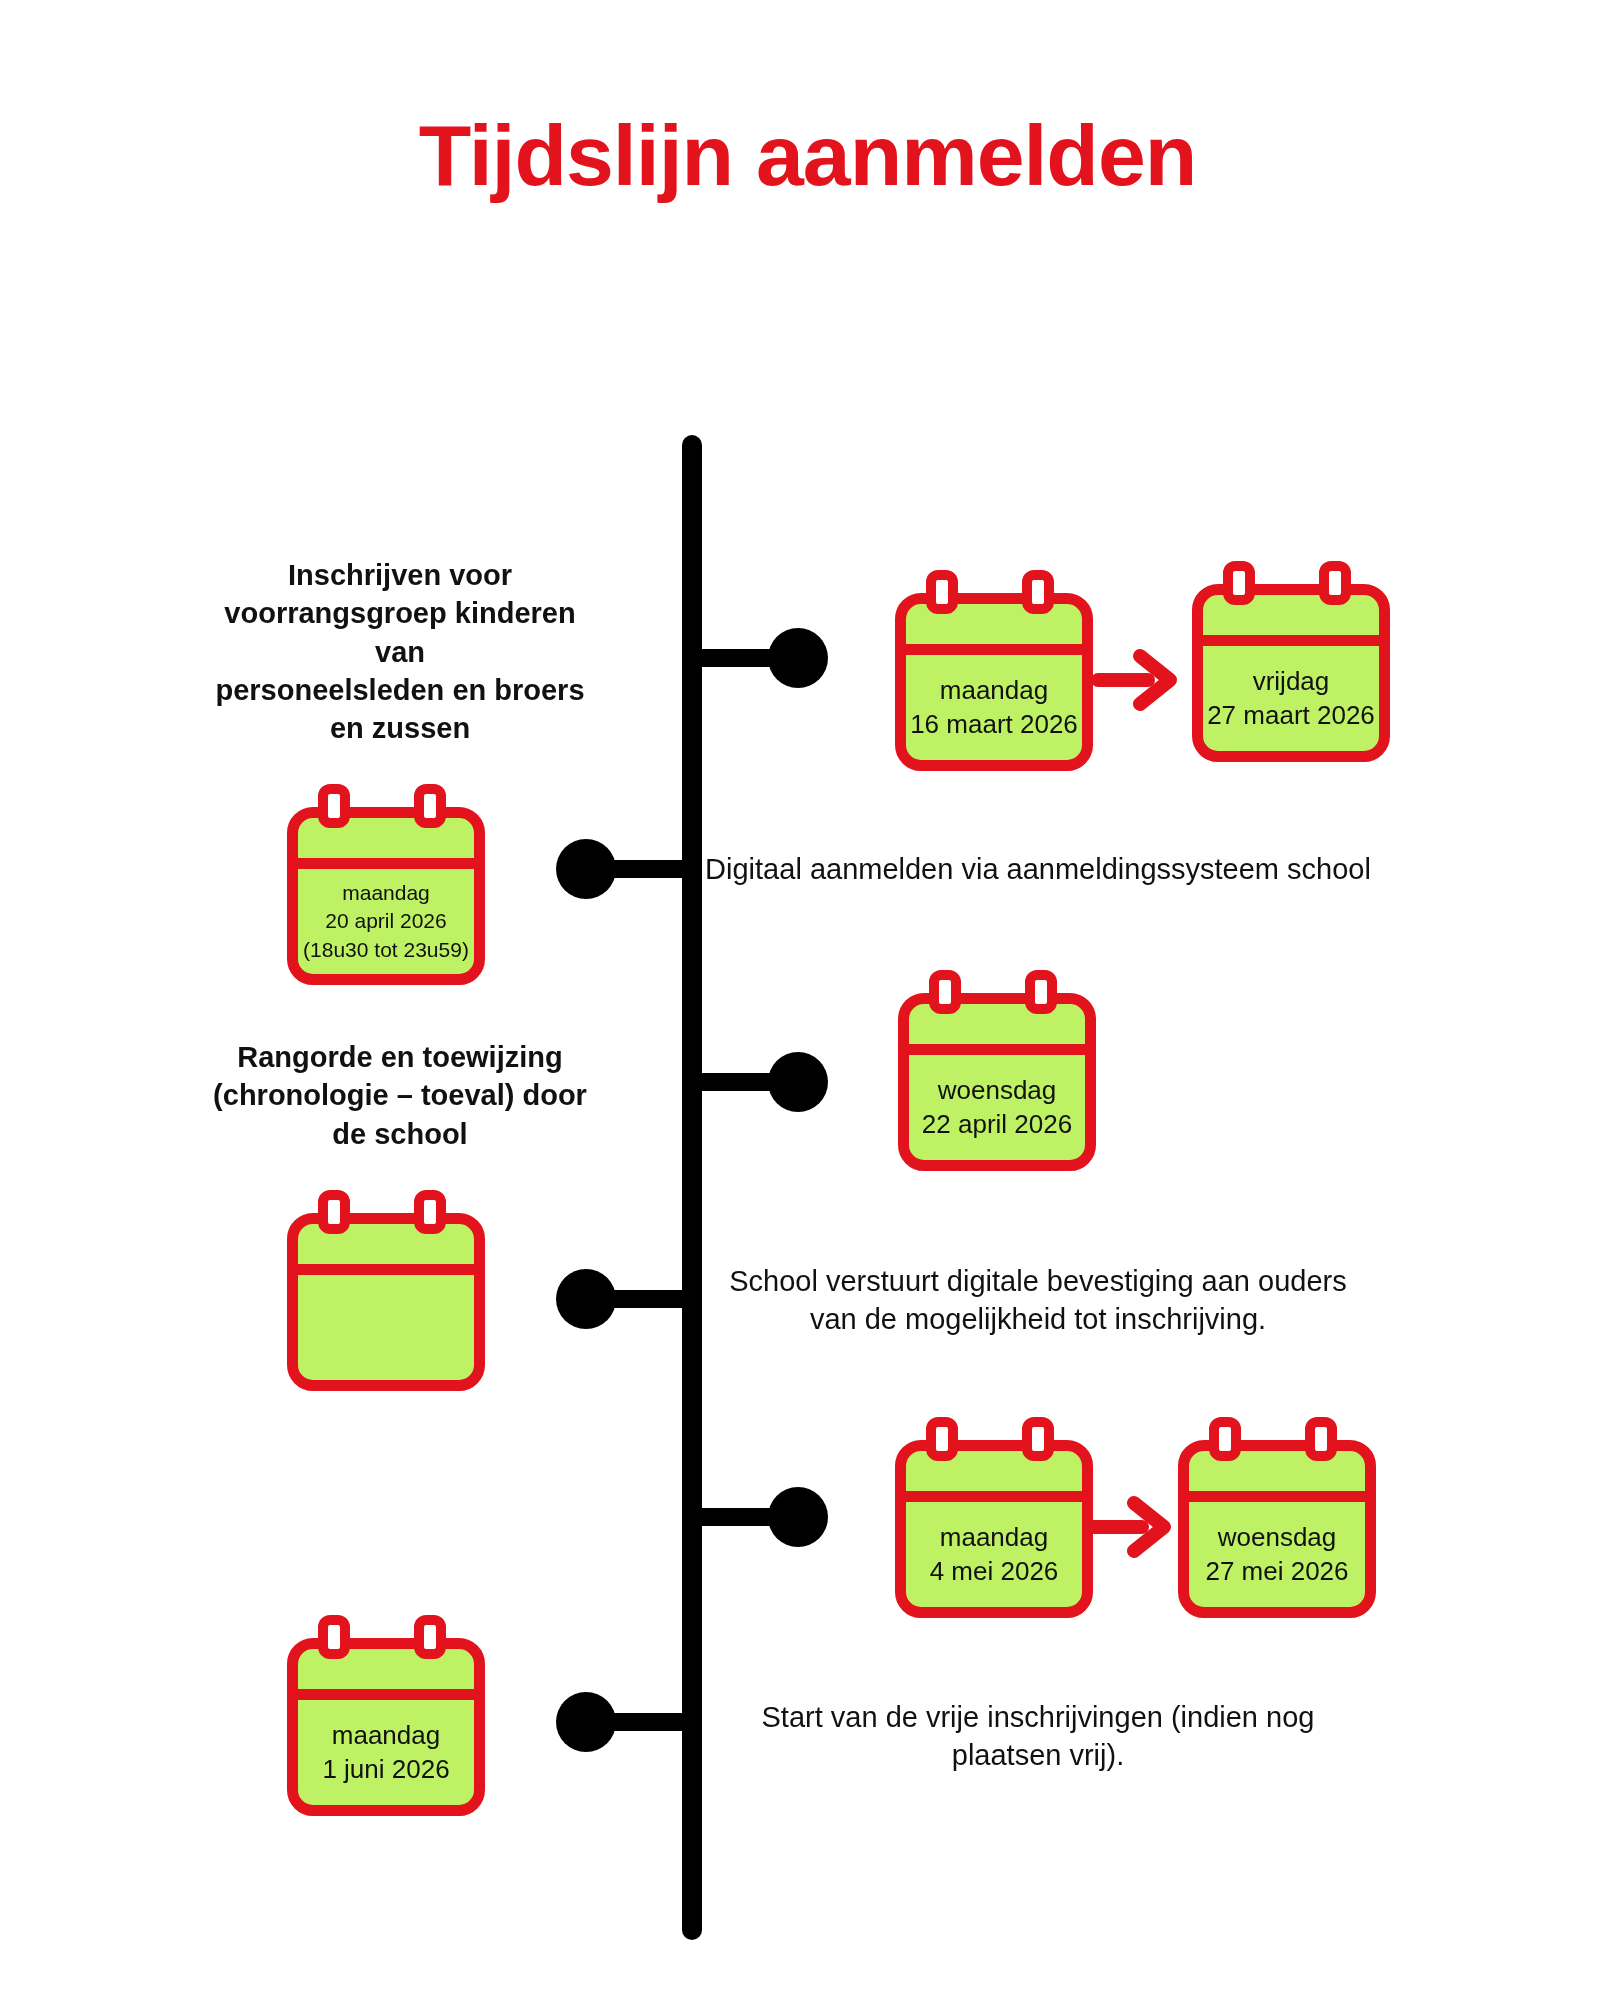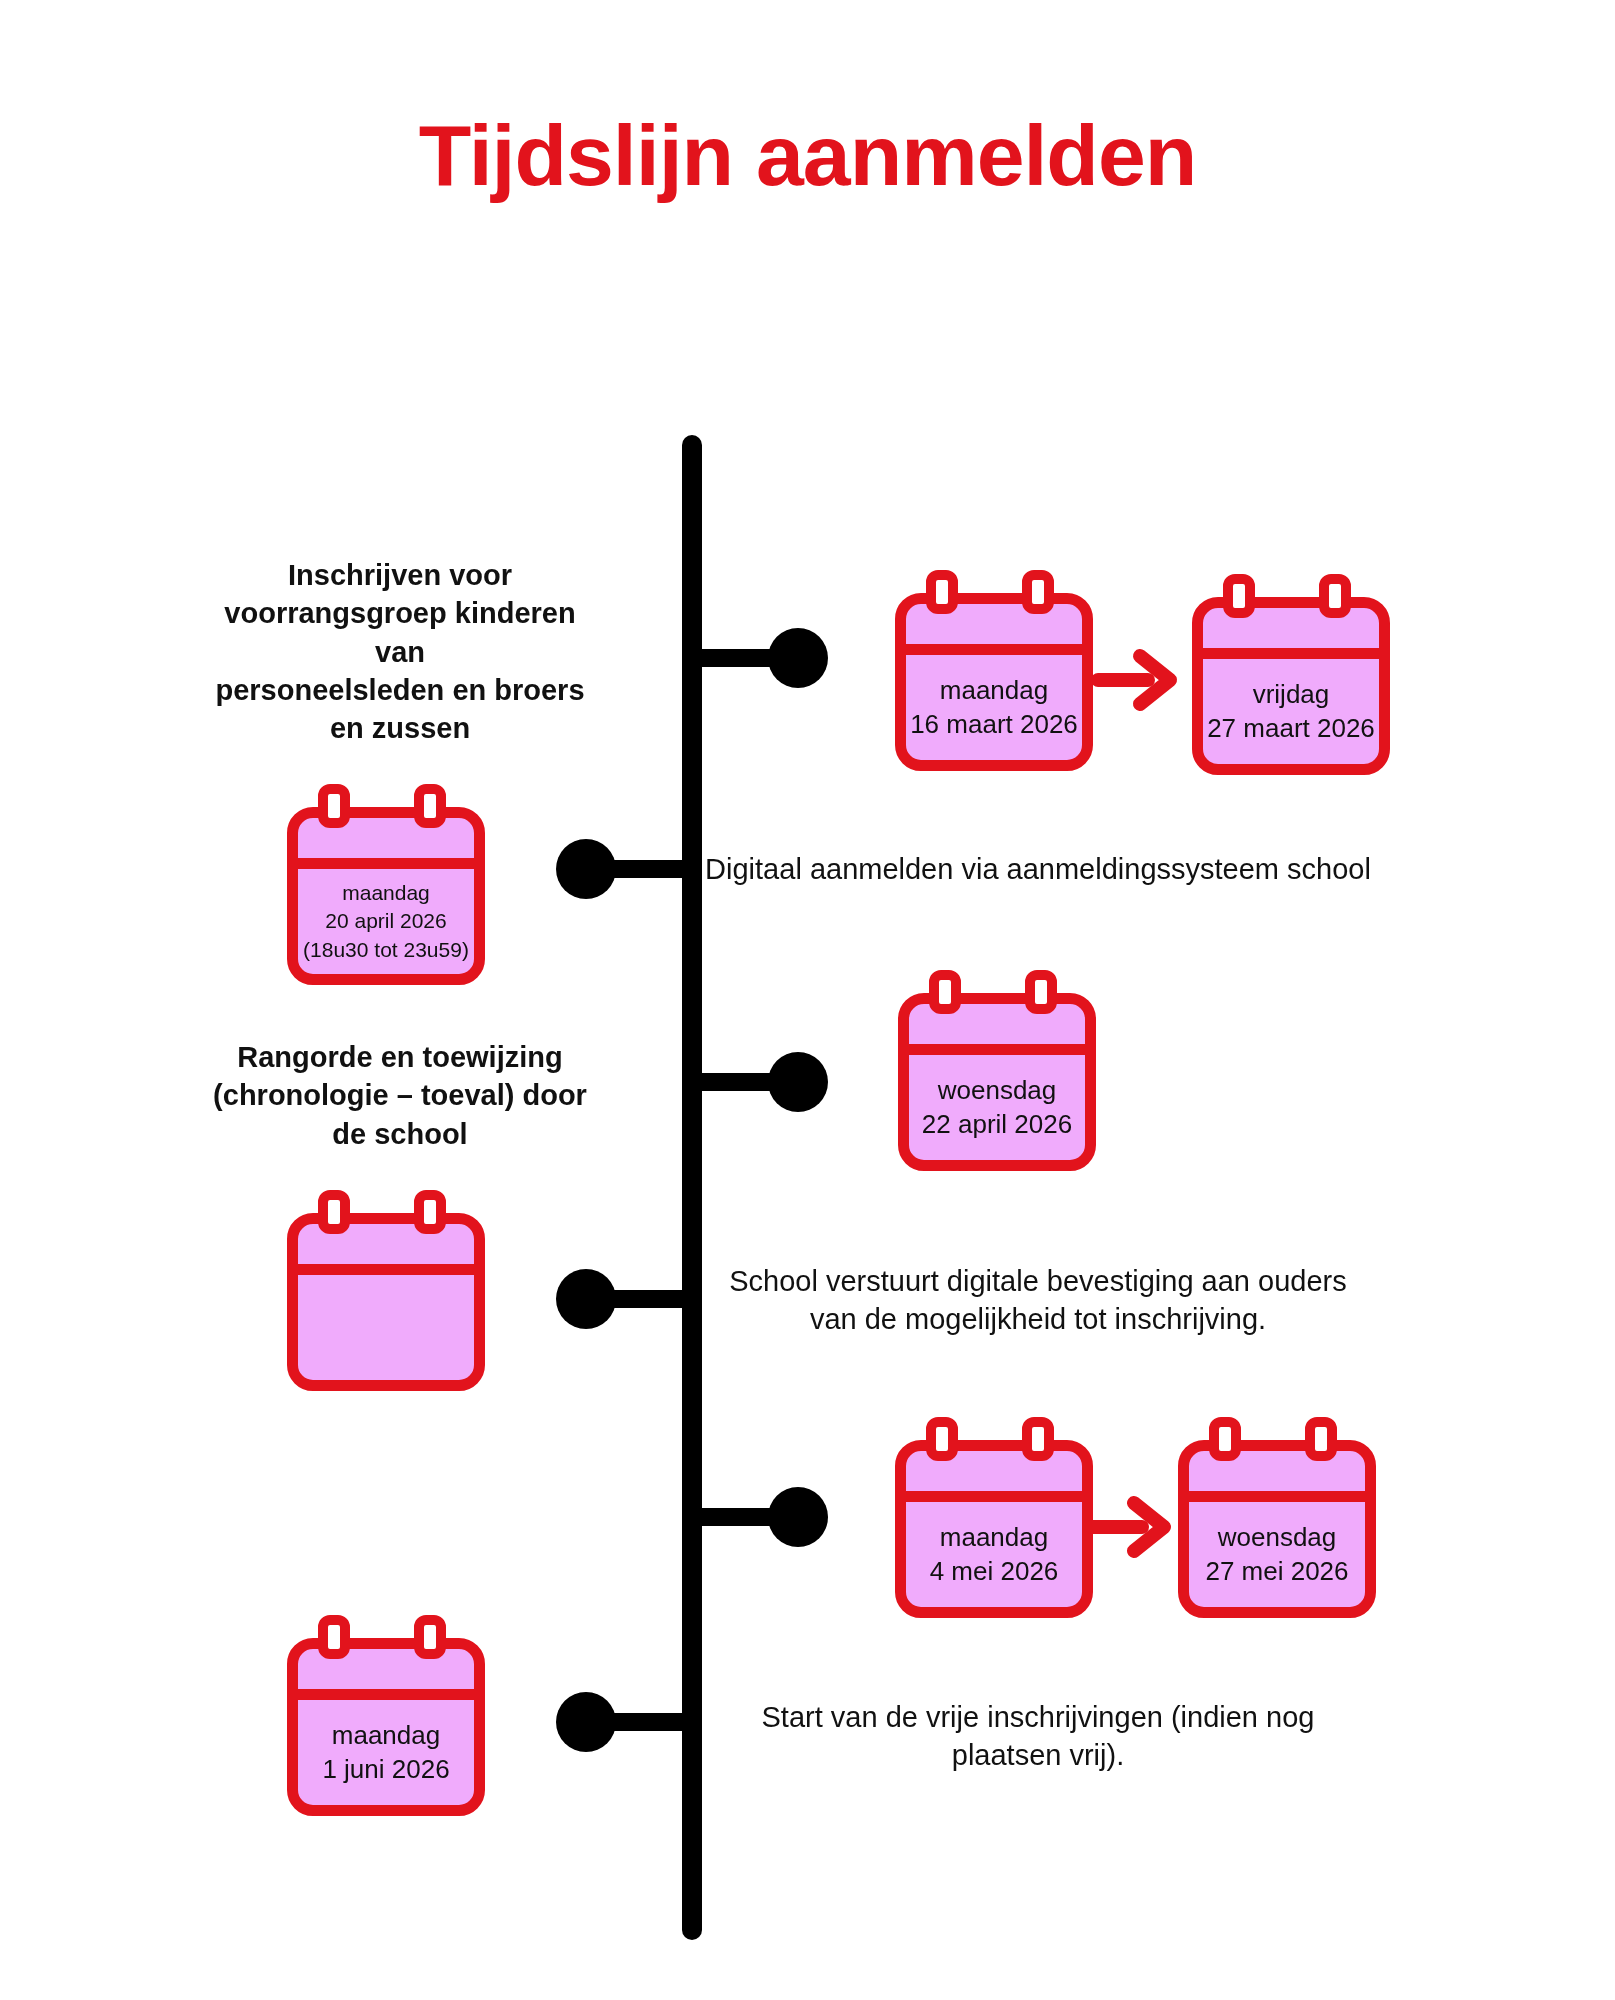--- a/index.html
+++ b/index.html
@@ -47,21 +47,21 @@
   .node.left .bar{left:-106px;width:106px;}
   .node.left .dot{left:-136px;}
 
   
   .cal{
     position:absolute;
     width:198px;height:178px;
     box-sizing:border-box;
     border:11px solid var(--red);
     border-radius:26px;
-    background:#f0abfc;
+    background:#bef264;
   }
   .cal .ring{
     position:absolute;
     top:-34px;
     width:32px;height:44px;
     box-sizing:border-box;
     border:10px solid var(--red);
     border-radius:12px;
     background:#ffffff;
   }
@@ -175,21 +175,21 @@
     <div class="divider"></div>
     <div class="cal-body">maandag
 16 maart 2026</div>
   </div>
 
   <svg class="arrow" style="left:1092px;top:644px" width="96" height="72" viewBox="0 0 96 72">
     <line x1="6" y1="36" x2="56" y2="36" stroke-width="14" stroke-linecap="round"></line>
     <polyline points="48,12 78,36 48,60" fill="none" stroke-width="14" stroke-linecap="round" stroke-linejoin="round"></polyline>
   </svg>
 
-  <div class="cal" style="left:1192px;top:597px">
+  <div class="cal" style="left:1192px;top:584px">
     <span class="ring l"></span>
     <span class="ring r"></span>
     <div class="divider"></div>
     <div class="cal-body">vrijdag
 27 maart 2026</div>
   </div>
 
   <div class="txt rightcol" style="top:850px">Digitaal aanmelden via aanmeldingssysteem school</div>
 
   <div class="cal" style="left:898px;top:993px">

